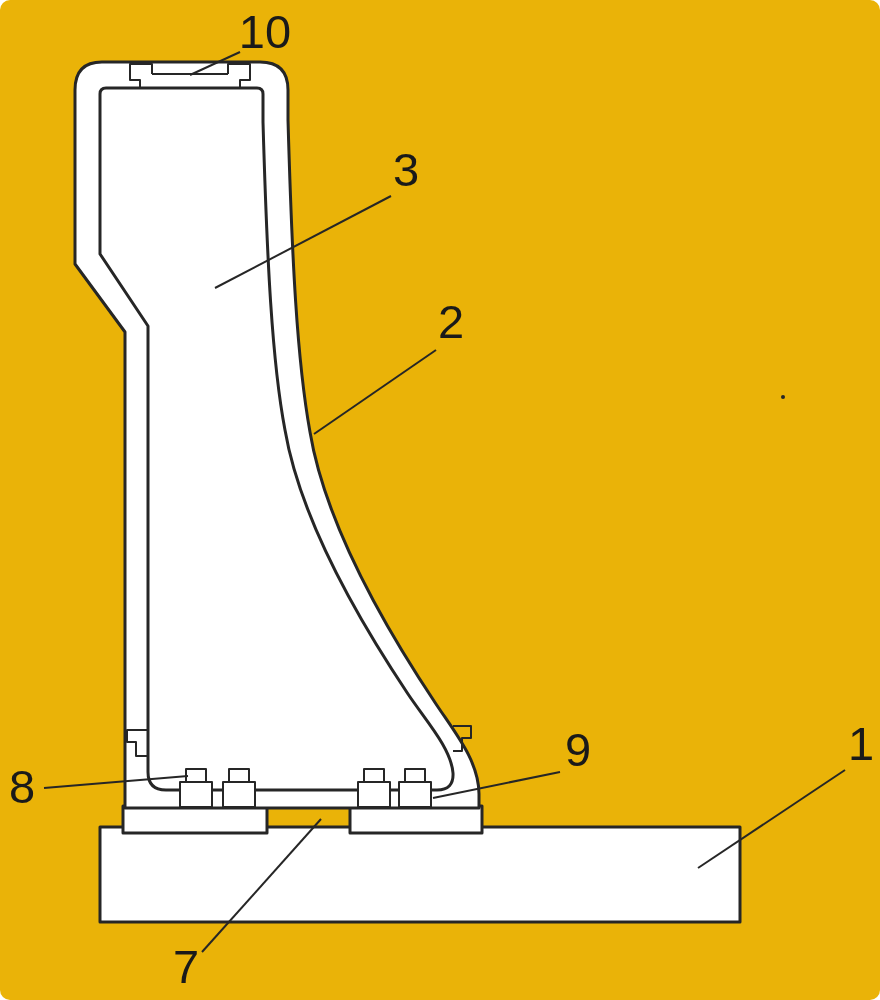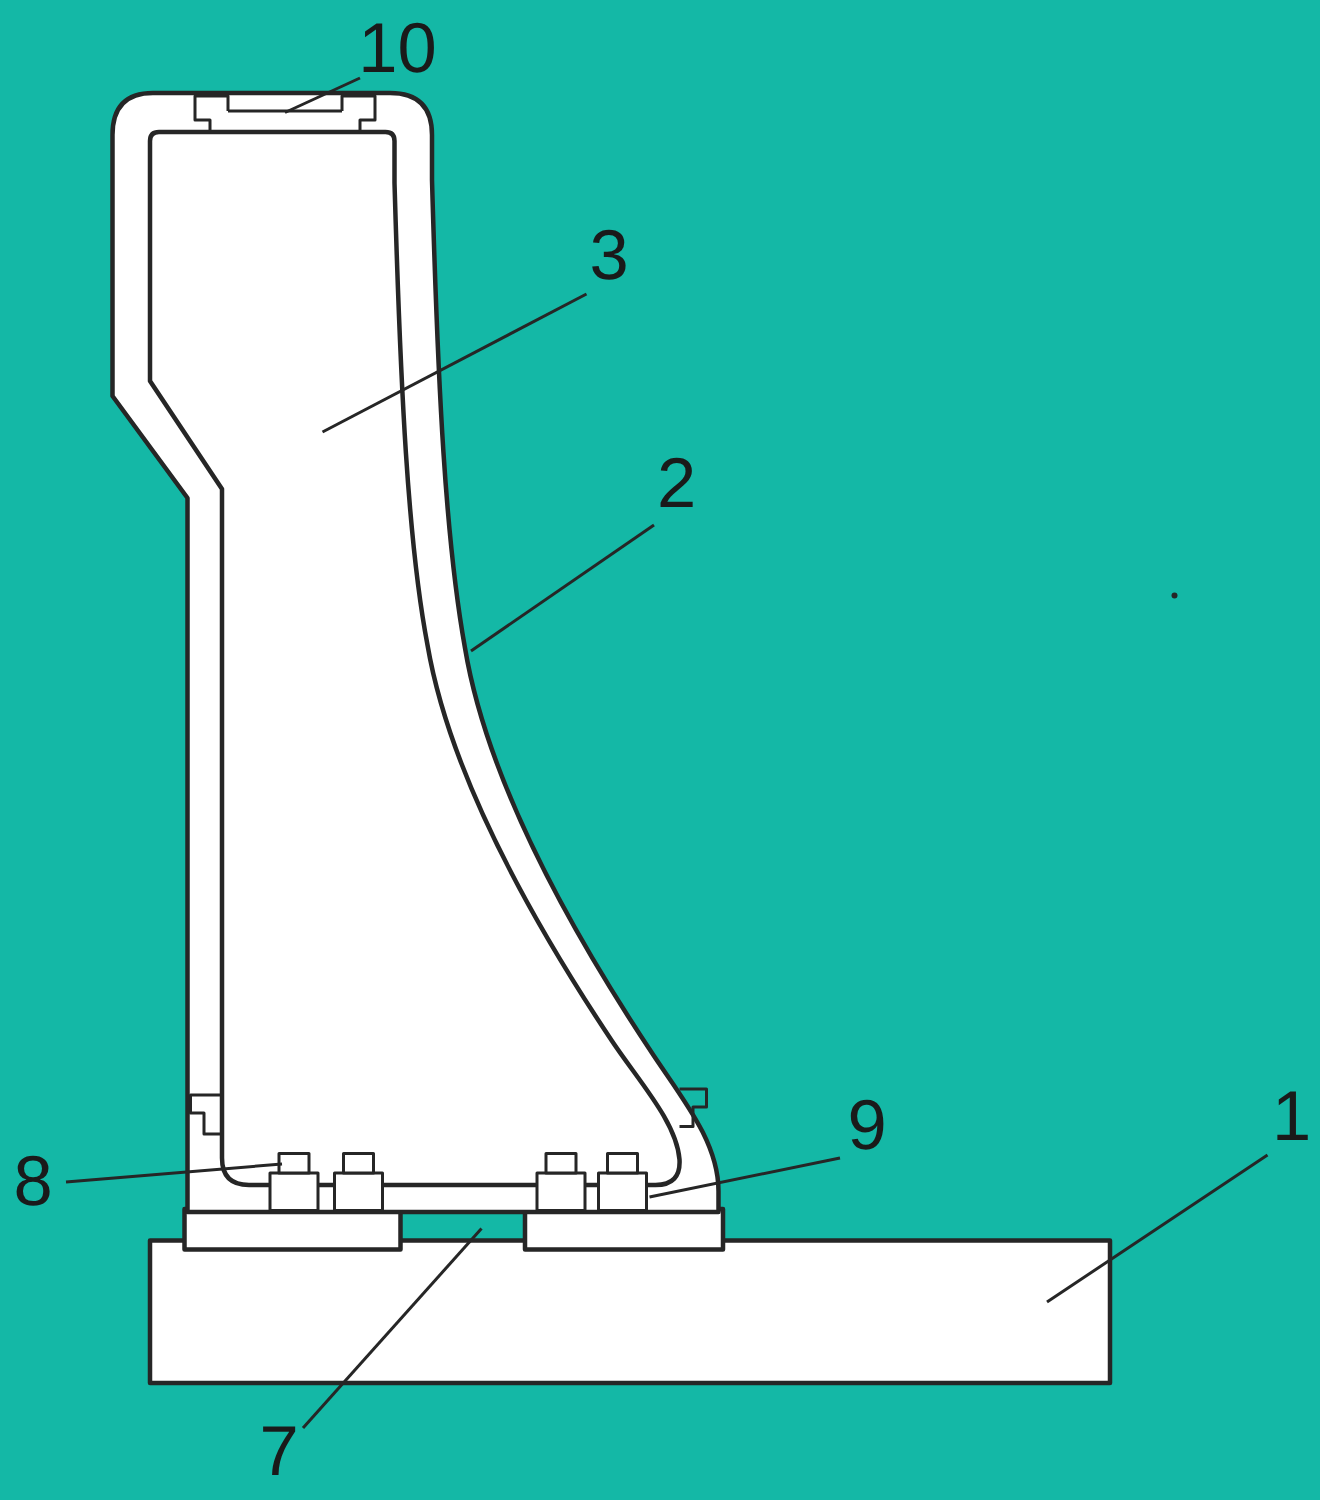--- a/index.html
+++ b/index.html
@@ -5,22 +5,23 @@
   html, body {
     margin: 0;
     padding: 0;
     background: #ffffff;
     font-family: "Liberation Sans", sans-serif;
   }
   .stage {
     position: relative;
     width: 880px;
     height: 1000px;
-    background: #14b8a6;
+    background: #eab308;
     overflow: hidden;
+    border-radius: 10px;
   }
   svg { display: block; }
   .ln {
     fill: none;
     stroke: #262626;
     stroke-width: 3;
     stroke-linejoin: round;
     stroke-linecap: square;
   }
   .ln-thin {

